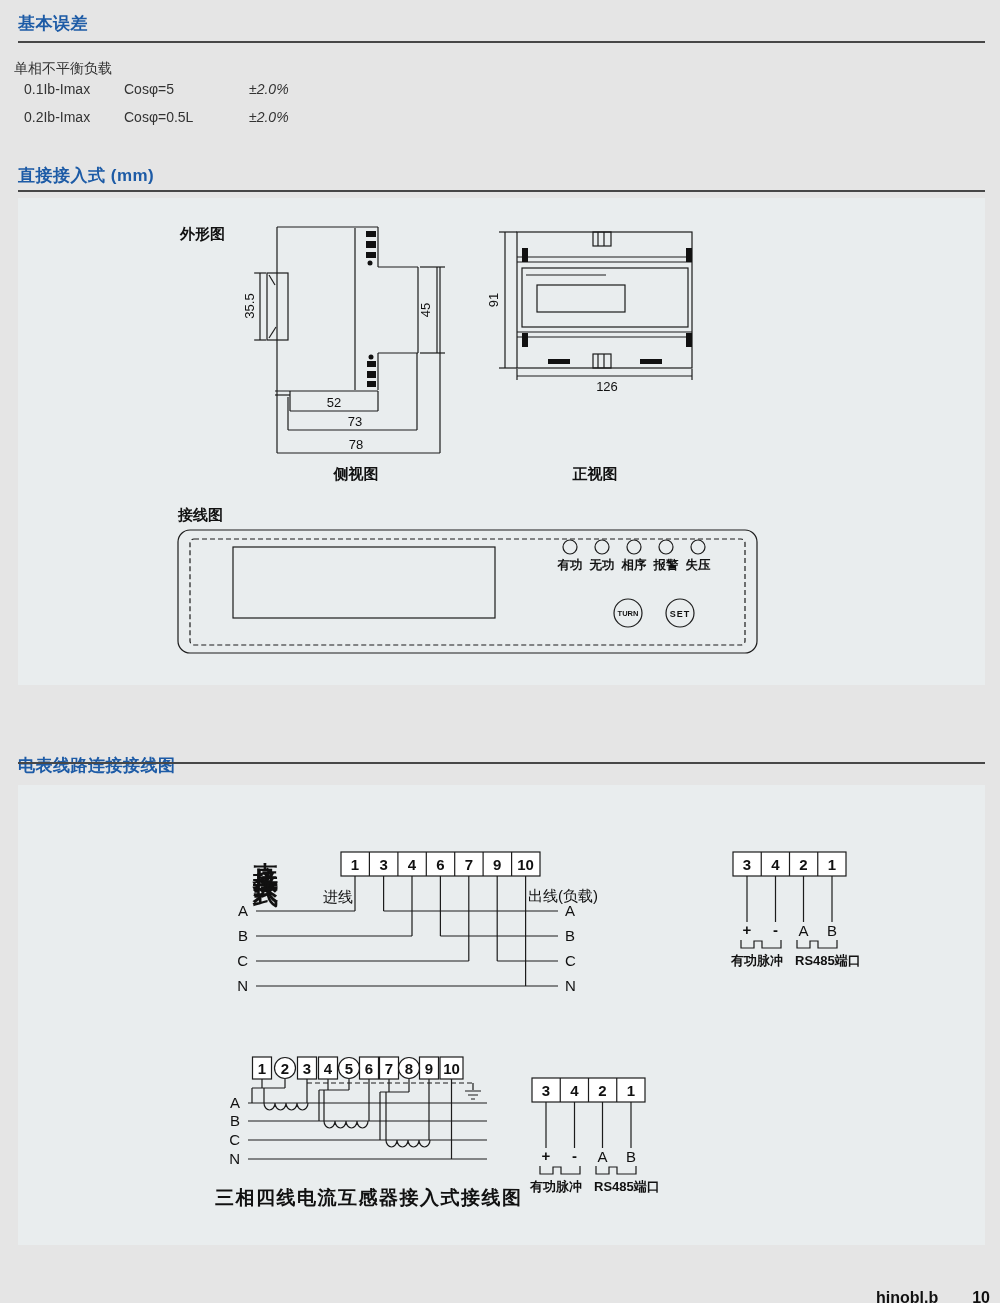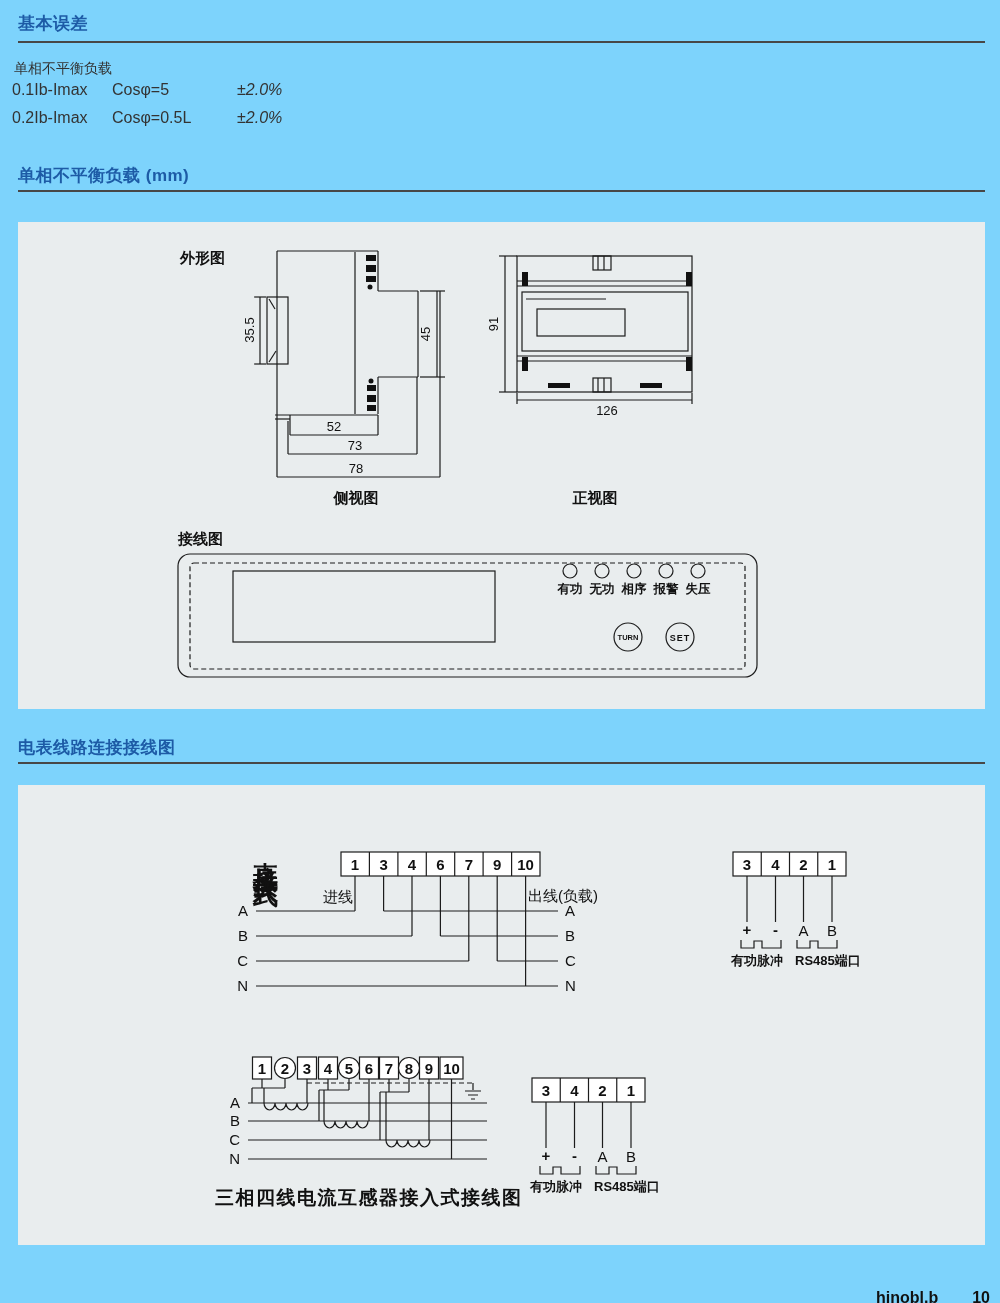--- a/index.html
+++ b/index.html
@@ -1,22 +1,22 @@
 <!DOCTYPE html>
 <html><head>
 <meta charset="utf-8">
 <style>
   html,body{margin:0;padding:0;background:#fff;}
   body{font-family:"Liberation Sans","DejaVu Sans",sans-serif;color:#222;}
-  .page{position:relative;width:1000px;height:1303px;background:#7dd3fc;overflow:hidden;}
+  .page{position:relative;width:1000px;height:1303px;background:#e5e5e5;overflow:hidden;}
   .sec-title{position:absolute;left:18px;font-size:17px;font-weight:700;color:#1d5ba6;letter-spacing:.5px;}
   .rule{position:absolute;left:18px;width:967px;height:2px;background:#474747;}
   .panel{position:absolute;left:18px;width:967px;background:#e9edee;}
   .subtitle{position:absolute;left:14px;font-size:14px;color:#333;}
-  .err-row{position:absolute;left:12px;width:500px;height:18px;font-size:16px;color:#333;}
+  .err-row{position:absolute;left:24px;width:500px;height:18px;font-size:14px;color:#333;}
   .err-row .c1{position:absolute;left:0;}
   .err-row .c2{position:absolute;left:100px;}
   .err-row .c3{position:absolute;left:225px;font-style:italic;}
   svg{position:absolute;left:0;top:0;}
   svg line,svg path,svg rect,svg circle{stroke:#1c1c1c;fill:none;stroke-width:1.2;}
   svg .blk{fill:#111;stroke:none;}
   svg .wht{fill:#fff;}
   svg text{fill:#111;stroke:none;font-family:"Liberation Sans","DejaVu Sans",sans-serif;}
   svg .cap{font-size:15px;font-weight:700;}
   svg .dim{font-size:13px;}
@@ -41,24 +41,24 @@
     <span class="c1">0.1Ib-Imax</span>
     <span class="c2">Cosφ=5</span>
     <span class="c3">±2.0%</span>
   </div>
   <div class="err-row" style="top:109px">
     <span class="c1">0.2Ib-Imax</span>
     <span class="c2">Cosφ=0.5L</span>
     <span class="c3">±2.0%</span>
   </div>
 
-  <div class="sec-title" style="top:164px">单相不平衡负载 (mm)</div>
+  <div class="sec-title" style="top:164px">直接接入式 (mm)</div>
   <div class="rule" style="top:190px"></div>
 
-  <div class="panel" style="top:222px;height:487px">
+  <div class="panel" style="top:198px;height:487px">
     <svg width="967" height="487" viewBox="0 0 967 487">
 
       <g>
         <text class="cap" x="162" y="41">外形图</text>
         <line x1="259" y1="29" x2="360" y2="29" stroke-width="2"></line>
         <line x1="259" y1="29" x2="259" y2="194"></line>
         <line x1="337" y1="30" x2="337" y2="192" stroke-width="1"></line>
         <line x1="360" y1="29" x2="360" y2="69"></line>
         <rect class="blk" x="348" y="33" width="10" height="6"></rect>
         <rect class="blk" x="348" y="43" width="10" height="7"></rect>
@@ -164,21 +164,21 @@
         <text class="ledlab" x="648" y="371" text-anchor="middle">报警</text>
         <text class="ledlab" x="680" y="371" text-anchor="middle">失压</text>
         <circle cx="610" cy="415" r="14" stroke-width="1.4"></circle>
         <text x="610" y="418" text-anchor="middle" style="font-size:7.5px;font-weight:700">TURN</text>
         <circle cx="662" cy="415" r="14" stroke-width="1.4"></circle>
         <text x="662" y="419" text-anchor="middle" style="font-size:9px;font-weight:700;letter-spacing:1px">SET</text>
       </g>
     </svg>
   </div>
 
-  <div class="sec-title" style="top:736px">电表线路连接接线图</div>
+  <div class="sec-title" style="top:754px">电表线路连接接线图</div>
   <div class="rule" style="top:762px"></div>
 
   <div class="panel" style="top:785px;height:460px">
     <div class="vmode">直接接入式</div>
     <svg width="967" height="460" viewBox="0 0 967 460">
 
       <g>
         <rect class="wht" x="323" y="67" width="199" height="24" stroke-width="1.4"></rect>
         <g stroke-width="1.4">
           <line x1="351.4" y1="67" x2="351.4" y2="91"></line>

